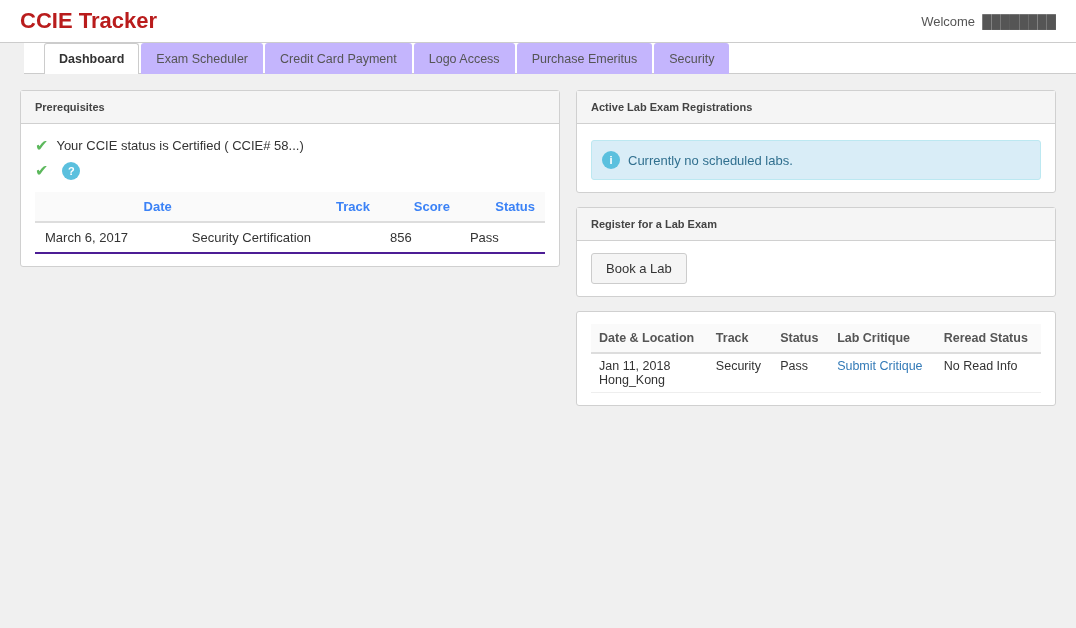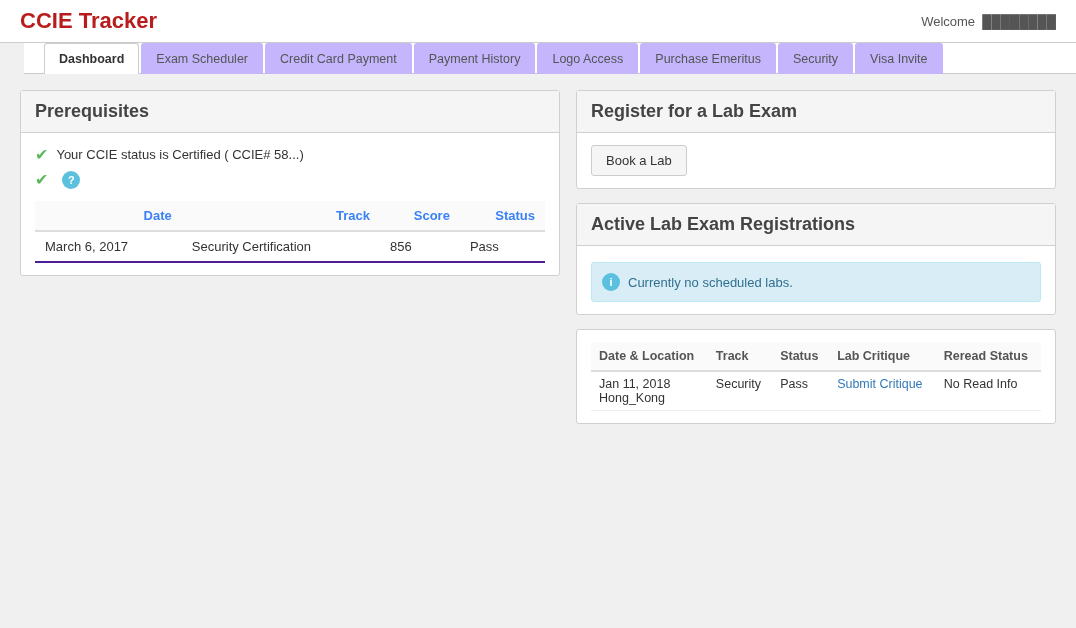--- a/index.html
+++ b/index.html
@@ -63,21 +63,21 @@
     
     .panel {
       background: #fff;
       border: 1px solid #d0d0d0;
       border-radius: 3px;
     }
     .panel-header {
       background: #f5f5f5;
       border-bottom: 1px solid #d0d0d0;
       padding: 10px 14px;
-      font-size: 18px;
+      font-size: 11px;
       font-weight: bold;
       color: #444;
     }
     .panel-body {
       padding: 12px 14px;
     }
 
     
     .left-col {
       flex: 0 0 540px;
@@ -215,25 +215,23 @@
   <span class="header-welcome">
     <span>Welcome</span>
     &nbsp;████████
   </span>
 </div>
 
 <div class="nav-tabs">
   <div class="nav-tab active">Dashboard</div>
   <div class="nav-tab">Exam Scheduler</div>
   <div class="nav-tab">Credit Card Payment</div>
-  <div class="nav-tab">Payment History</div>
   <div class="nav-tab">Logo Access</div>
   <div class="nav-tab">Purchase Emeritus</div>
   <div class="nav-tab">Security</div>
-  <div class="nav-tab">Visa Invite</div>
 </div>
 
 <div class="main-content">
 
   <div class="left-col">
 
     <div class="panel">
       <div class="panel-header">Prerequisites</div>
       <div class="panel-body">
         <div class="prereq-item">
@@ -264,33 +262,33 @@
           </tbody>
         </table>
       </div>
     </div>
 
   </div>
 
   <div class="right-col">
 
     <div class="panel">
-      <div class="panel-header">Register for a Lab Exam</div>
-      <div class="panel-body">
-        <button class="book-btn">Book a Lab</button>
-      </div>
-    </div>
-
-    <div class="panel">
       <div class="panel-header">Active Lab Exam Registrations</div>
       <div class="panel-body">
         <div class="info-notice">
           <span class="info-circle">i</span>
           <span>Currently no scheduled labs.</span>
         </div>
+      </div>
+    </div>
+
+    <div class="panel">
+      <div class="panel-header">Register for a Lab Exam</div>
+      <div class="panel-body">
+        <button class="book-btn">Book a Lab</button>
       </div>
     </div>
 
     <div class="panel">
       <div class="panel-body">
         <table class="past-table">
           <thead>
             <tr>
               <th>Date &amp; Location</th>
               <th>Track</th>

